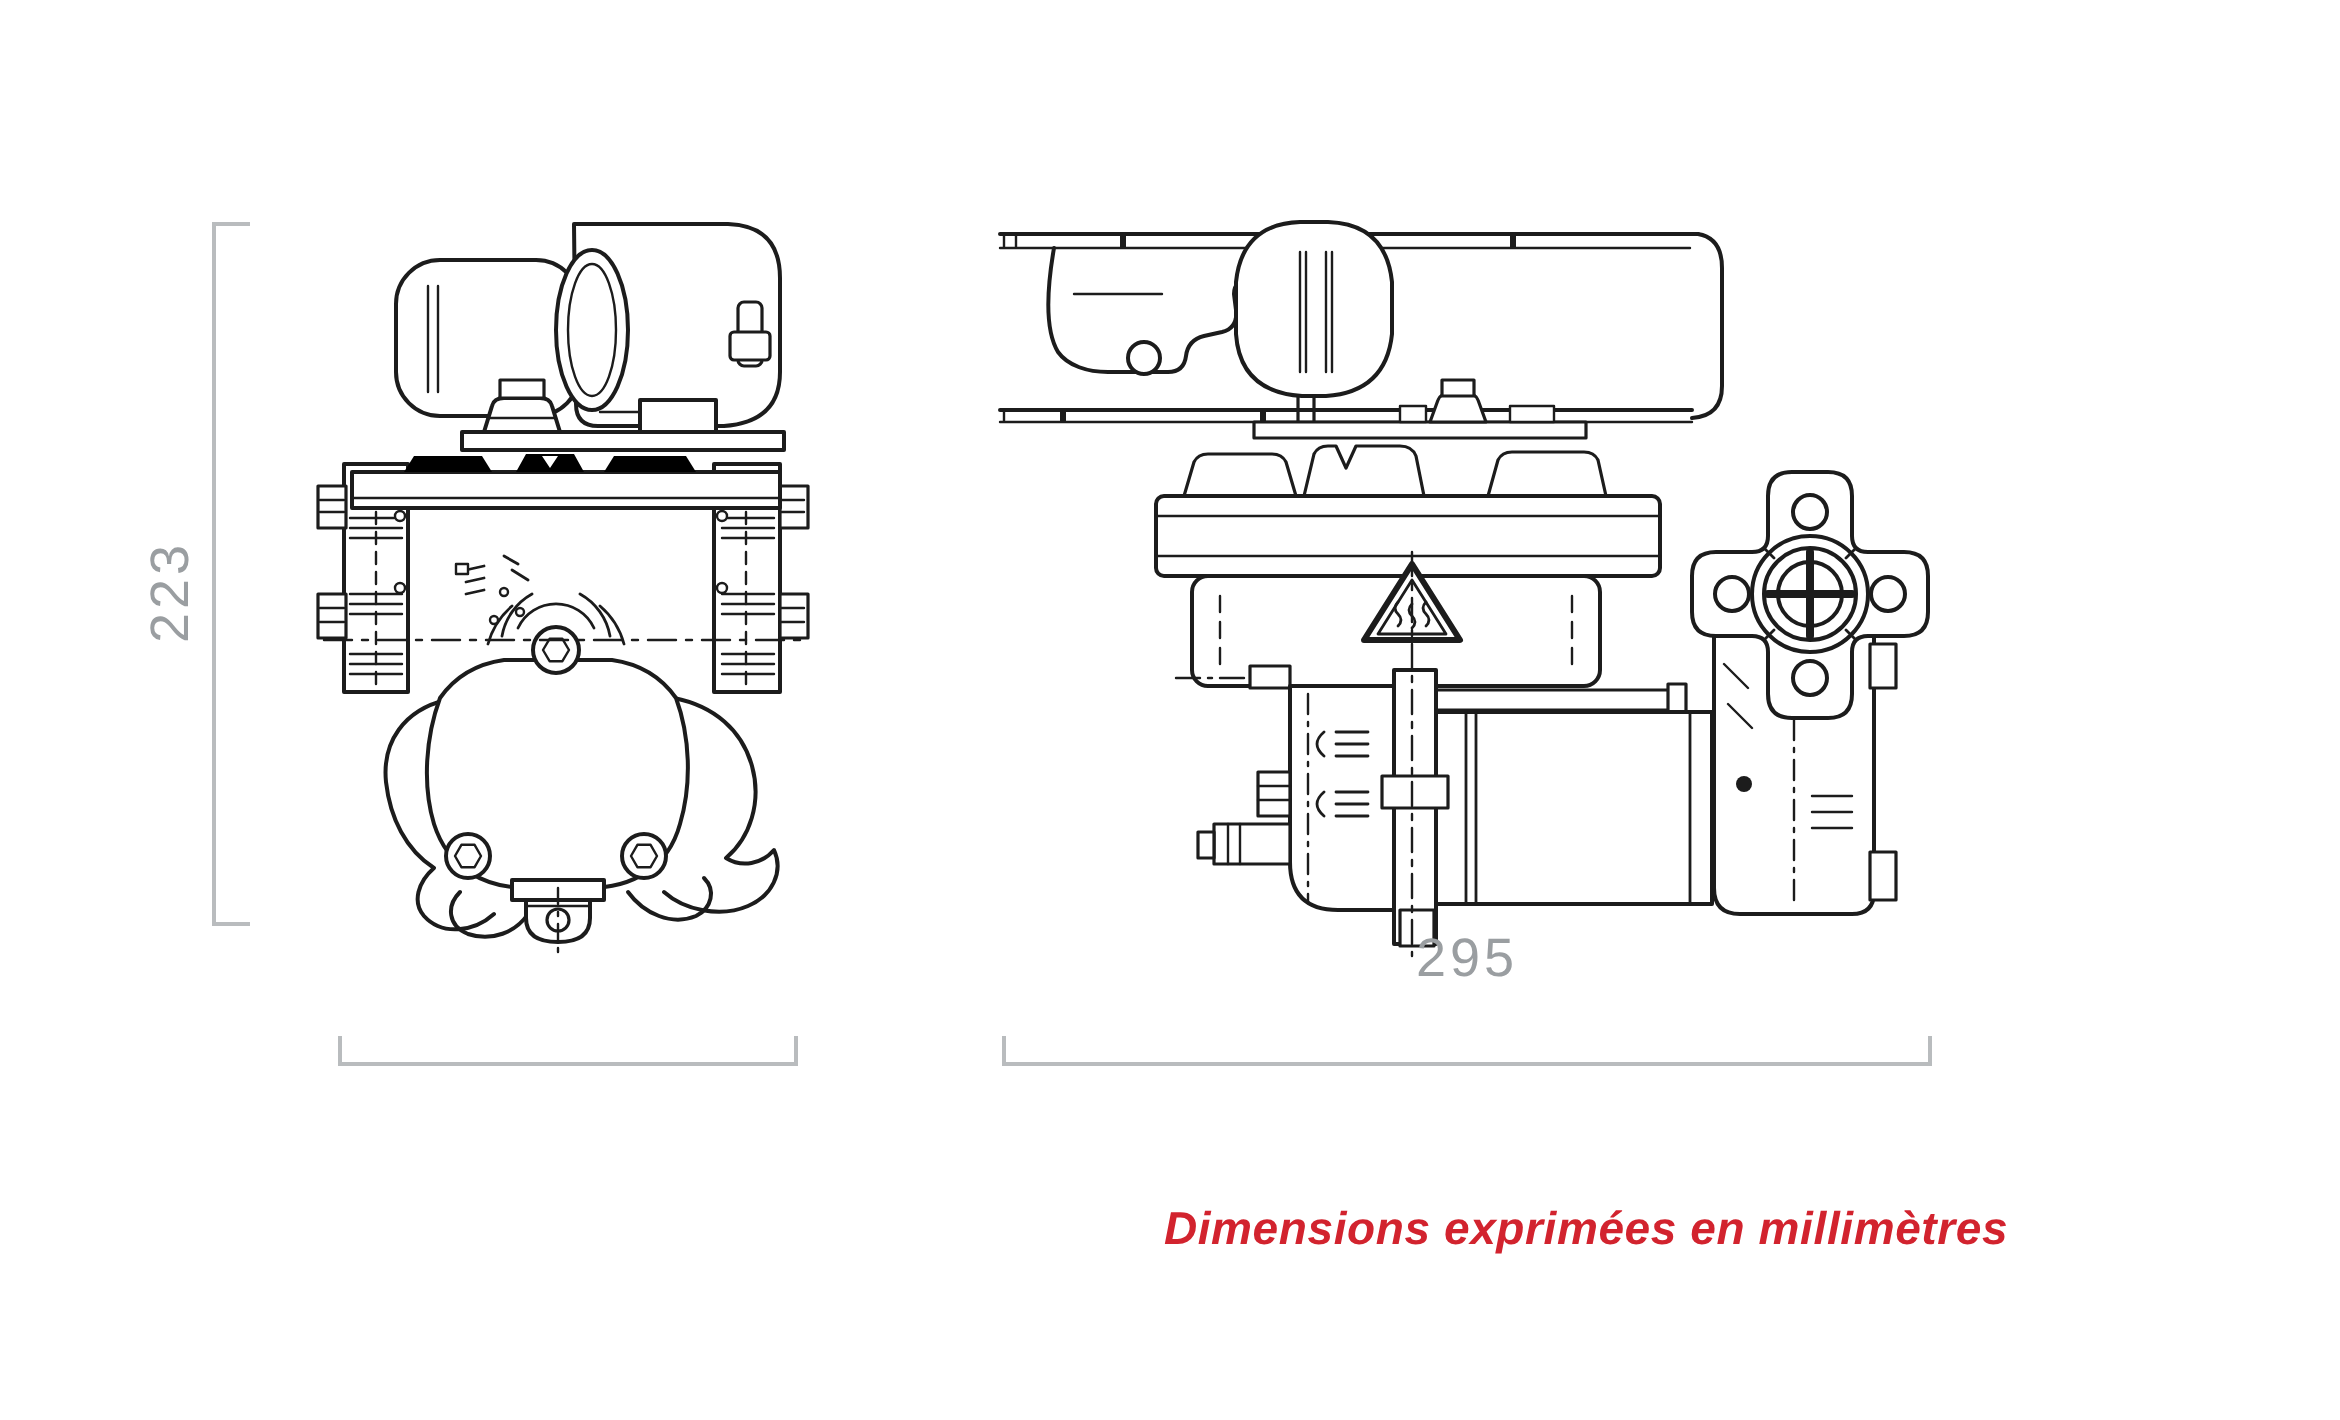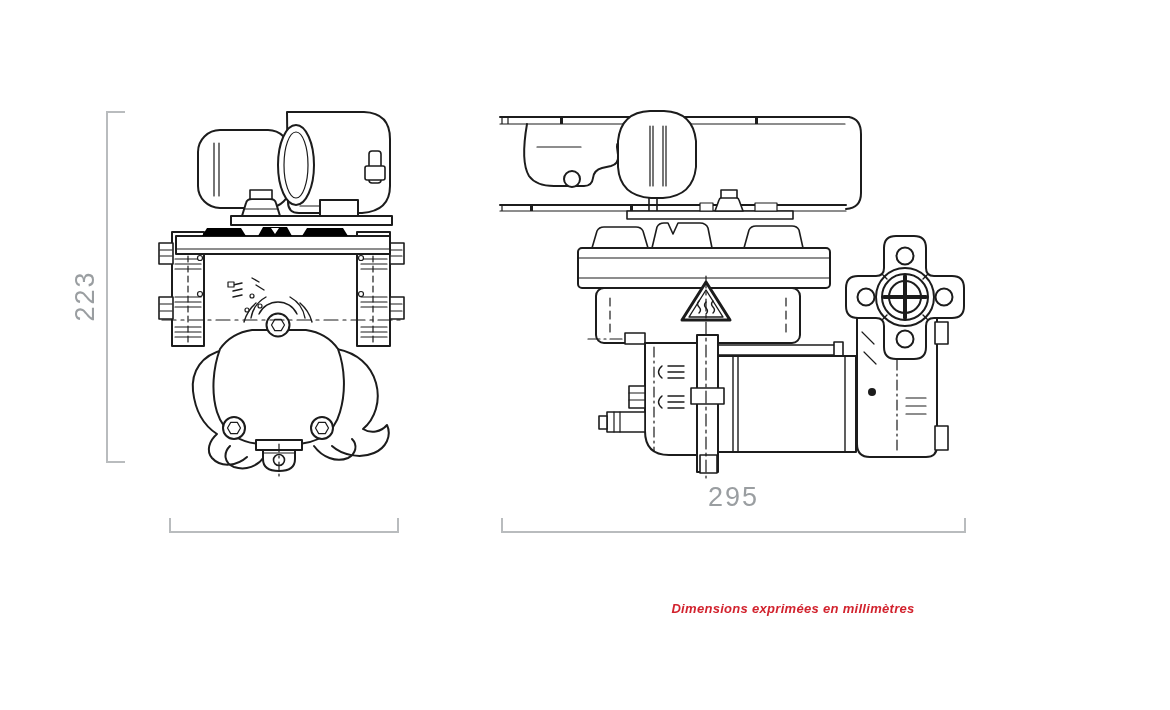--- a/index.html
+++ b/index.html
@@ -28,21 +28,21 @@
   .dimline{stroke:var(--dimension-lines,#b9bcbe);stroke-width:2;fill:none;stroke-linecap:square;}
   
   .dim-label{
     position:absolute;color:var(--dimension-text,#9a9ea1);
     font-size:27px;letter-spacing:2px;text-align:center;
     user-select:none;white-space:nowrap;
   }
   .dim-label.vertical{transform:rotate(-90deg);transform-origin:center center;}
   .note-label{
     position:absolute;color:var(--note-red,#d2232e);
-    font-weight:700;font-style:italic;font-size:13px;
+    font-weight:700;font-style:italic;font-size:23px;
     text-align:center;letter-spacing:.3px;white-space:nowrap;
   }
 </style>
 </head>
 <body>
 
 <div class="stage">
 
   <svg width="1170" height="710" viewBox="0 0 1170 710">
 
@@ -249,16 +249,16 @@
         <rect class="k16 k kf" x="691" y="388" width="33" height="16"></rect>
         <rect class="k16 k kf" x="700" y="455" width="17" height="18"></rect>
       </g>
       <path class="k k1" stroke-dasharray="12 4 3 4" d="M 706 276 V 478"></path>
     </g>
   </svg>
 
   <div class="dim-label vertical" style="left:35px;top:281px;width:100px;height:30px;line-height:30px;">223</div>
 
 
-  <div class="dim-label" style="left:502px;top:482px;width:463px;">295</div>
+  <div class="dim-label" style="left:502px;top:464px;width:463px;">295</div>
 
   <div class="note-label" style="left:556px;top:601px;width:474px;">Dimensions exprimées en millimètres</div>
 </div>
 
 </body></html>

